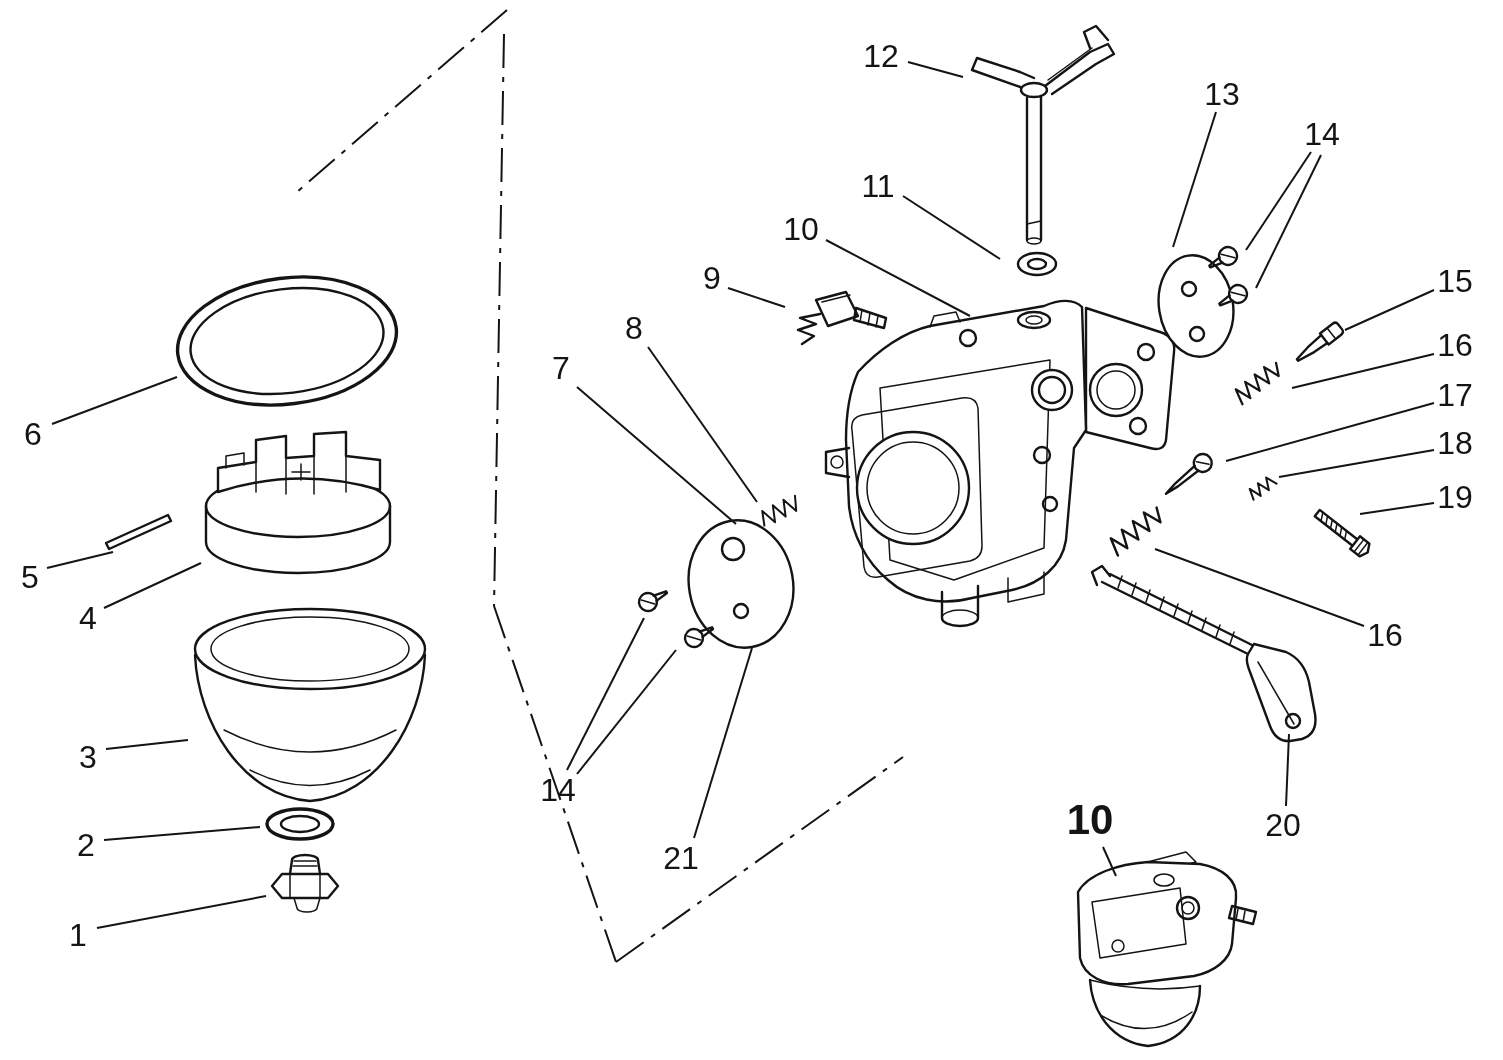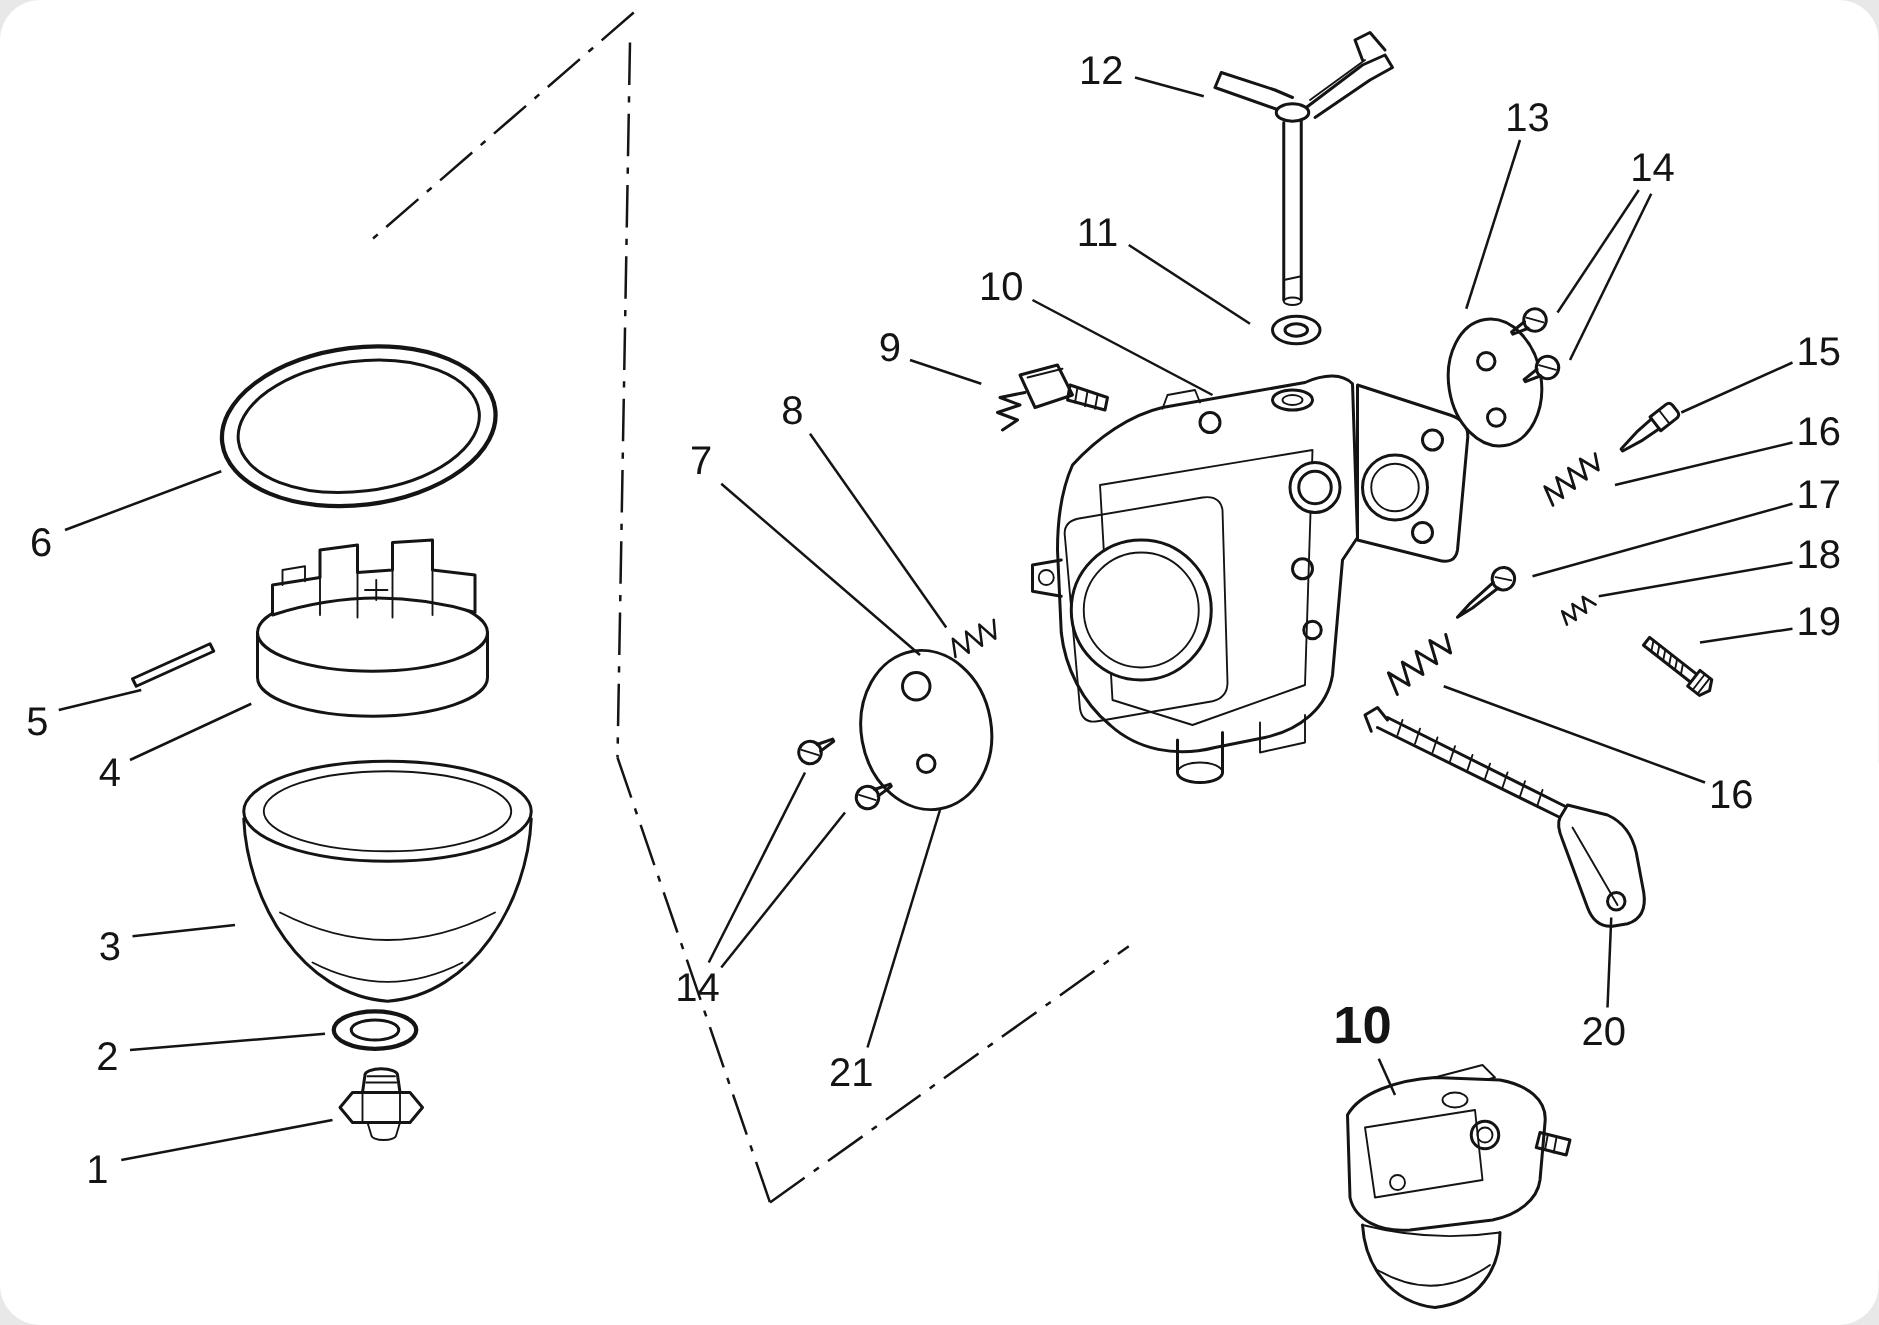--- a/index.html
+++ b/index.html
@@ -1,16 +1,16 @@
 <!DOCTYPE html>
 <html><head>
 <meta charset="utf-8">
 <style>
   html,body{margin:0;padding:0;background:#e8e8e8;}
-  .canvas{position:relative;width:1503px;height:1060px;background:#ffffff;overflow:hidden;border-radius:32px;}
+  .canvas{position:relative;width:1503px;height:1060px;background:#ffffff;overflow:hidden;}
   svg{display:block;}
   .ln{fill:none;stroke:#141414;stroke-width:2.4;stroke-linecap:round;stroke-linejoin:round;}
   .thin{stroke-width:1.5;}
   .thick{stroke-width:3.4;}
   .fillw{fill:#ffffff;}
   .dashdot{fill:none;stroke:#141414;stroke-width:2;stroke-dasharray:34 9 5 9;}
   .lead{fill:none;stroke:#141414;stroke-width:2;}
   .callout{font-family:"Liberation Sans",sans-serif;font-size:32px;font-weight:400;fill:#141414;}
   .callout-big{font-family:"Liberation Sans",sans-serif;font-size:42px;font-weight:700;fill:#141414;}
 </style>

